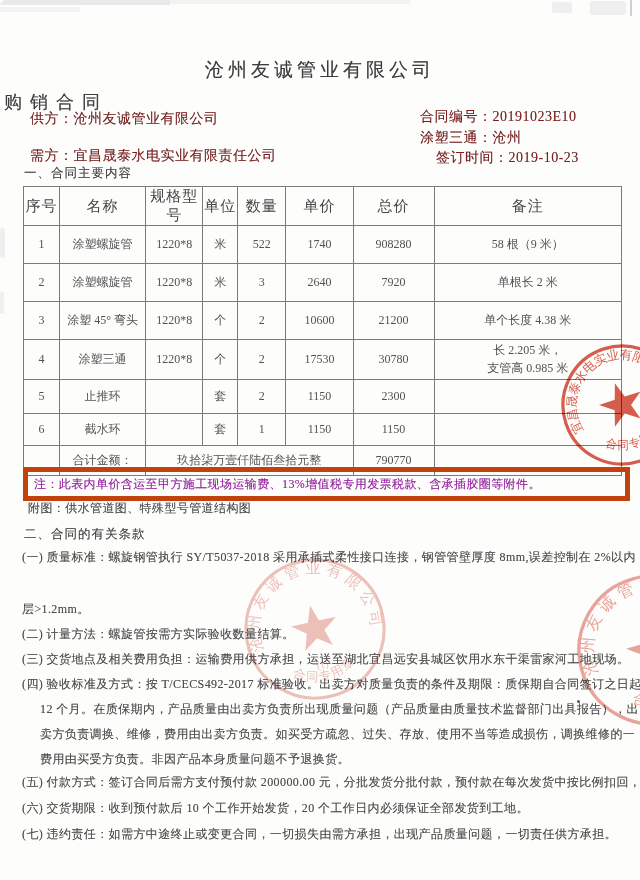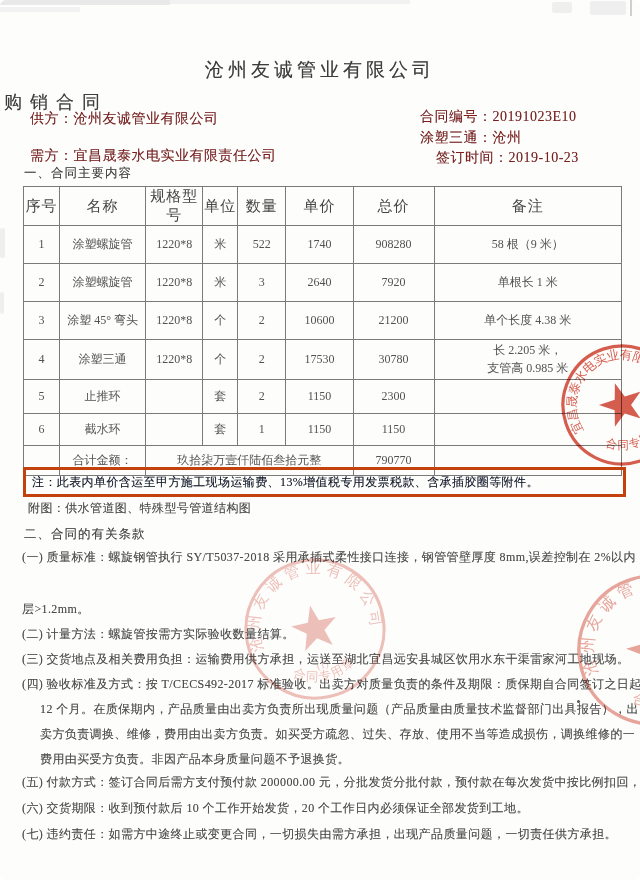--- a/index.html
+++ b/index.html
@@ -24,22 +24,22 @@
   .h-sec{font-size:12.5px;color:#444;letter-spacing:1px;}
   .bodyline{font-size:12px;color:#4d4d4d;letter-spacing:0.4px;white-space:nowrap;}
 
   
   table.items{position:absolute;left:23px;top:186px;width:599px;border-collapse:collapse;
               table-layout:fixed;font-size:12px;color:#525252;}
   table.items td,table.items th{border:1px solid #7a7a7a;text-align:center;
               font-weight:normal;padding:0;overflow:hidden;}
   table.items th{font-size:15px;color:#464646;letter-spacing:1px;}
   .remark2line{line-height:1.45;}
-  .notebox{left:23px;top:467px;width:591px;height:24px;border:3px solid #c2410c;
-           font-size:12px;color:#0f172a;padding-left:6px;display:flex;align-items:center;
+  .notebox{left:23px;top:467px;width:591px;height:24px;border:5px solid #c2410c;
+           font-size:12px;color:#a21caf;padding-left:6px;display:flex;align-items:center;
            letter-spacing:0.4px;white-space:nowrap;}
 
   
   .stamp{position:absolute;mix-blend-mode:multiply;pointer-events:none;}
   .stamp text{font-family:"Liberation Serif","DejaVu Serif",serif;}
 </style>
 </head>
 <body>
 
 <div class="page">
@@ -97,21 +97,21 @@
       <td>58 根（9 米）</td>
     </tr>
     <tr style="height:38px">
       <td>2</td>
       <td>涂塑螺旋管</td>
       <td>1220*8</td>
       <td>米</td>
       <td>3</td>
       <td>2640</td>
       <td>7920</td>
-      <td>单根长 1 米</td>
+      <td>单根长 2 米</td>
     </tr>
     <tr style="height:38px">
       <td>3</td>
       <td>涂塑 45° 弯头</td>
       <td>1220*8</td>
       <td>个</td>
       <td>2</td>
       <td>10600</td>
       <td>21200</td>
       <td>单个长度 4.38 米</td>

